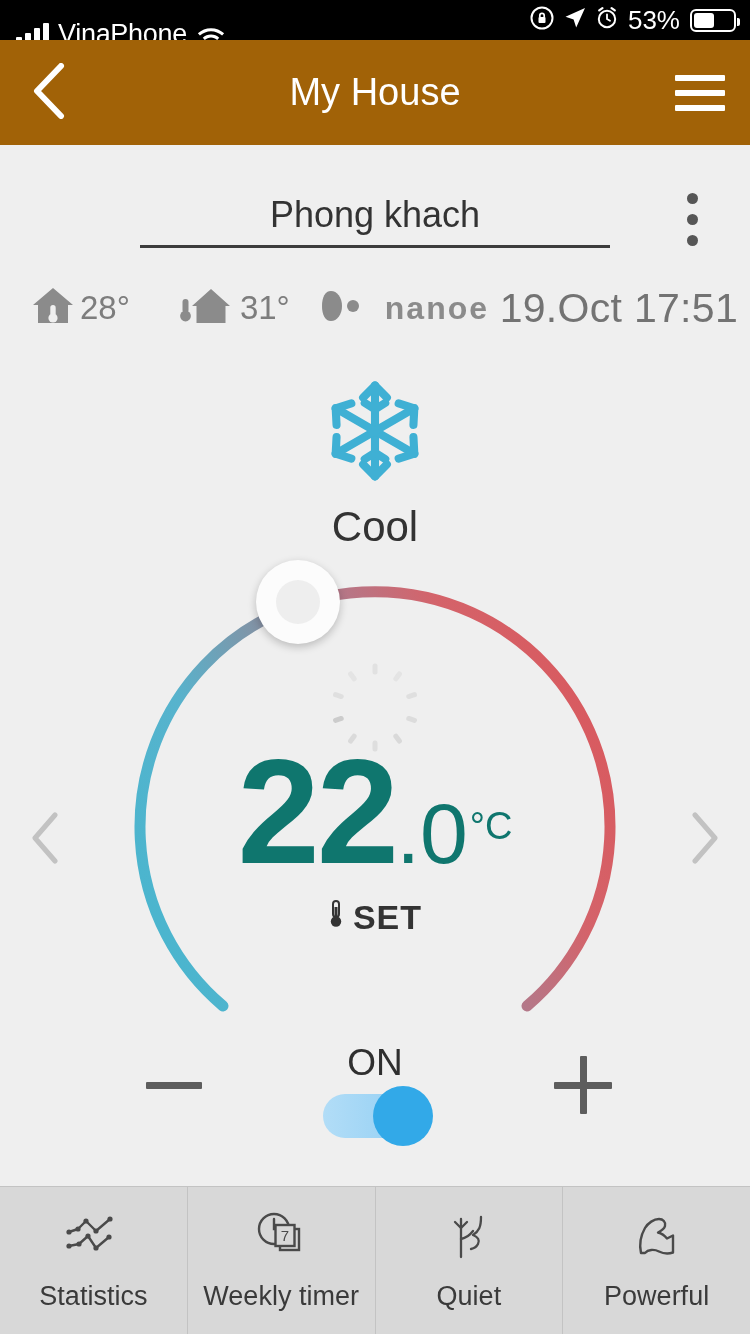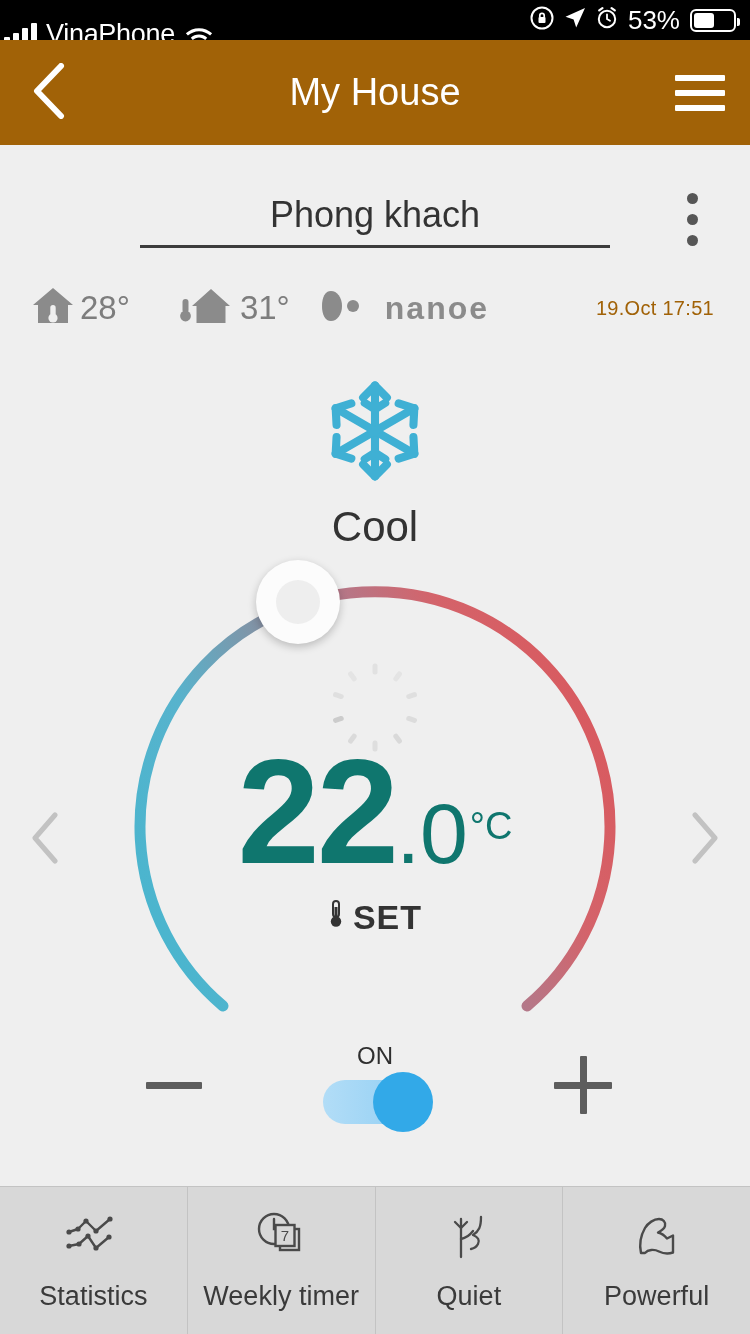--- a/index.html
+++ b/index.html
@@ -9,21 +9,21 @@
     background:#efefef;
     overflow:hidden;
     position:relative;
   }
 
   
   .statusbar{
     height:40px;width:750px;background:#000;color:#fff;
     display:flex;align-items:center;position:relative;
   }
-  .sb-left{display:flex;align-items:center;gap:9px;padding-left:4px;margin-top:28px;}
+  .sb-left{display:flex;align-items:center;gap:9px;padding-left:16px;margin-top:28px;}
   .signal{display:flex;align-items:flex-end;gap:3px;height:22px;}
   .signal i{display:block;width:6px;background:#fff;border-radius:1px;}
   .signal i:nth-child(1){height:8px;}
   .signal i:nth-child(2){height:12px;}
   .signal i:nth-child(3){height:17px;}
   .signal i:nth-child(4){height:22px;}
   .carrier{font-size:27px;letter-spacing:-0.3px;}
   .wifi{width:30px;height:22px;position:relative;}
   .wifi svg{position:absolute;left:0;top:1px;}
   .sb-center{
@@ -88,21 +88,21 @@
     padding-left:30px;
   }
   .info-item{display:flex;align-items:center;color:#7d7d7d;}
   .info-item .val{font-size:33px;margin-left:4px;color:#7d7d7d;}
   .info-item.indoor{margin-right:48px;}
   .nanoe{display:flex;align-items:center;gap:9px;margin-left:32px;}
   .nanoe-word{
     font-size:32px;color:#8b8b8b;letter-spacing:2px;font-weight:700;
   }
   .timestamp{
-    position:absolute;right:36px;font-size:20px;color:#a16207;letter-spacing:0.3px;
+    position:absolute;right:12px;font-size:41px;color:#737373;letter-spacing:0.3px;
   }
 
   
   .mode-block{margin-top:40px;text-align:center;}
   .mode-label{font-size:42px;color:#333;margin-top:14px;}
 
   
   .dial-wrap{position:relative;height:470px;margin-top:12px;}
   .dial-svg{position:absolute;left:50%;top:0;transform:translateX(-50%);}
   .dial-handle{
@@ -148,21 +148,21 @@
     position:absolute;right:138px;top:26px;width:58px;height:58px;cursor:pointer;
   }
   .plus::before,.plus::after{
     content:"";position:absolute;background:#5d5d5d;border-radius:1px;
   }
   .plus::before{left:0;top:26px;width:58px;height:7px;}
   .plus::after{left:26px;top:0;width:7px;height:58px;}
   .power{
     position:absolute;left:50%;transform:translateX(-50%);top:12px;text-align:center;
   }
-  .power-label{font-size:24px;color:#2f2f2f;margin-bottom:10px;}
+  .power-label{font-size:37px;color:#2f2f2f;margin-bottom:10px;}
   .toggle{
     width:104px;height:44px;border-radius:22px;
     background:linear-gradient(90deg,#b2ddf7 0%,#8ecdf3 100%);
     position:relative;margin:0 auto;cursor:pointer;
   }
   .toggle i{
     position:absolute;right:-6px;top:-8px;width:60px;height:60px;border-radius:50%;
     background:#32a9e8;display:block;
   }
 

